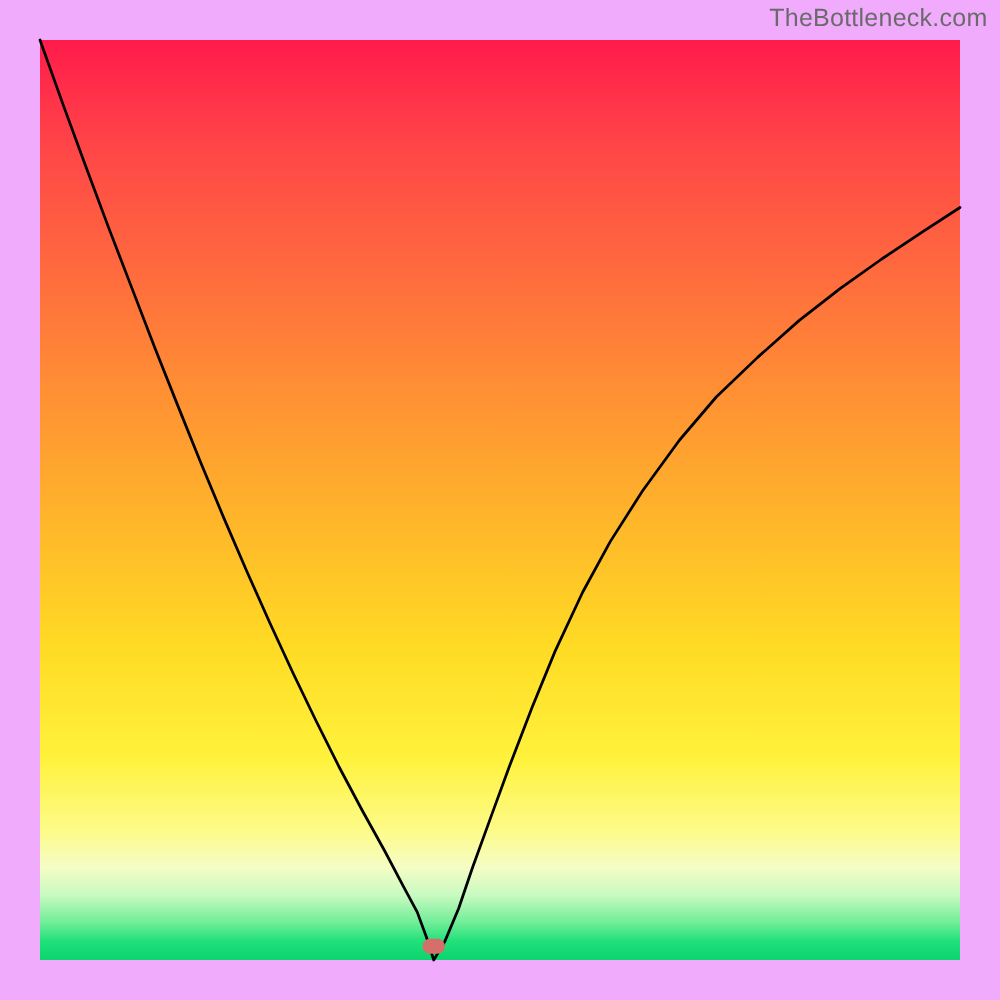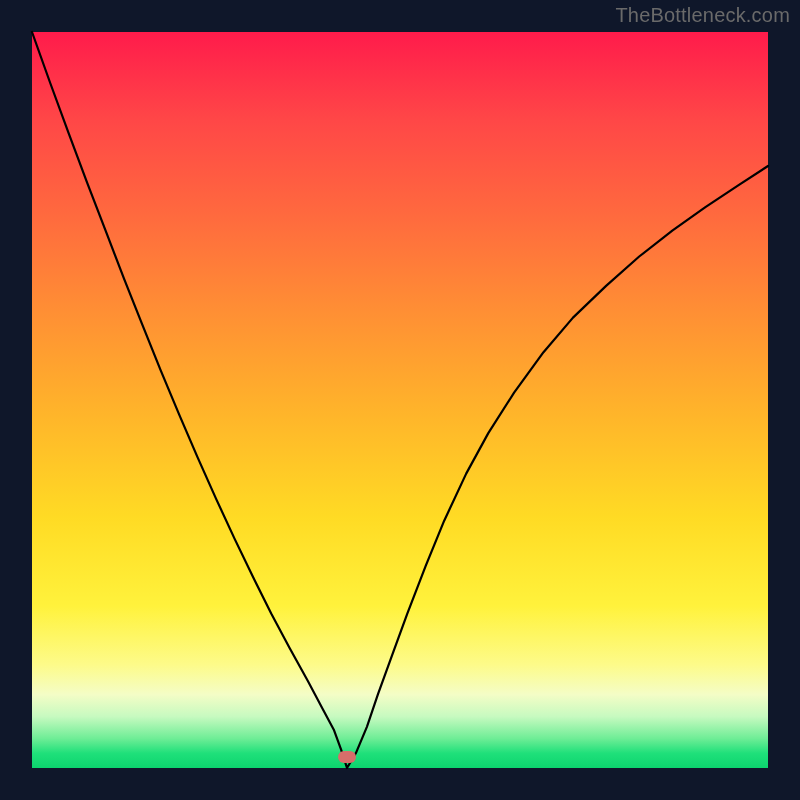--- a/index.html
+++ b/index.html
@@ -8,21 +8,21 @@
     width: 800px;
     height: 800px;
     background: #000;
     overflow: hidden;
     font-family: Arial, Helvetica, sans-serif;
   }
   .frame {
     position: relative;
     width: 800px;
     height: 800px;
-    background: #0f172a;
+    background: #f0abfc;
   }
   .gradient-area {
     position: absolute;
     left: 32px;
     top: 32px;
     width: 736px;
     height: 736px;
     
     background: linear-gradient(
       to bottom,

